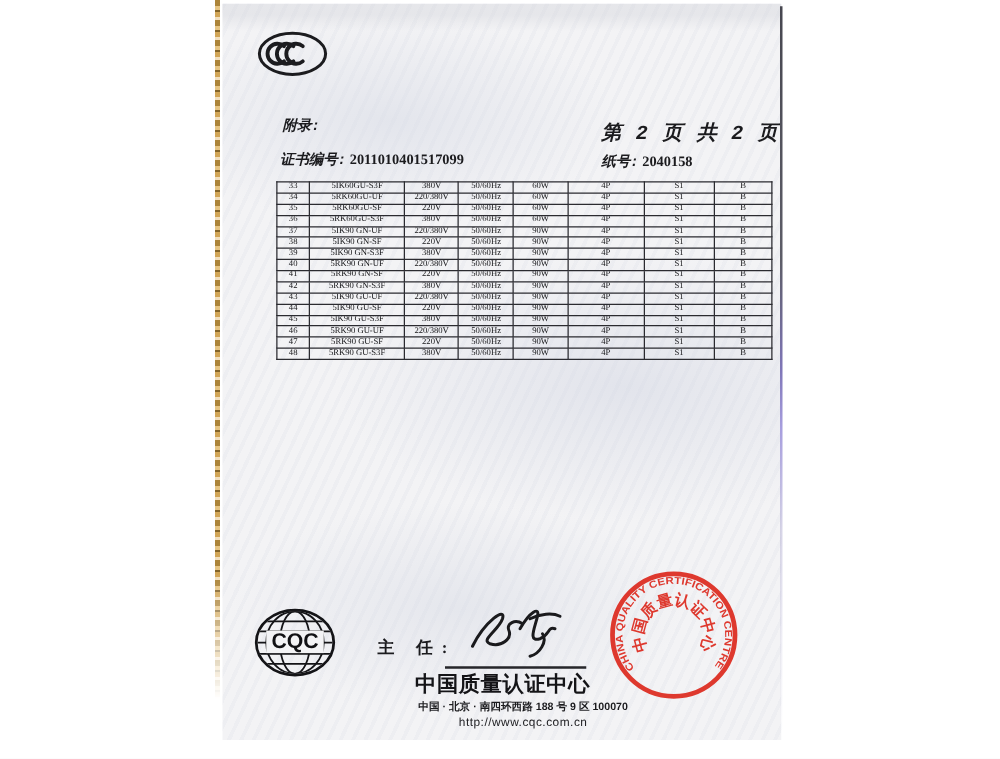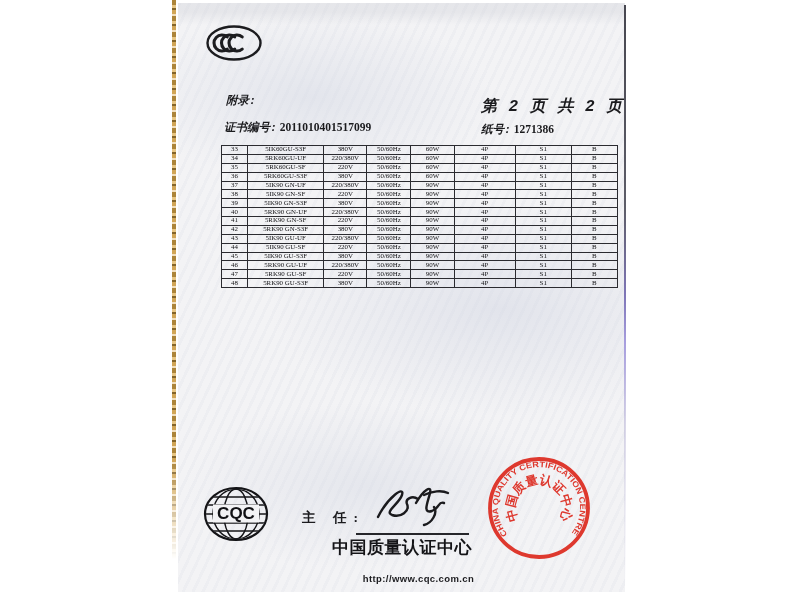--- a/index.html
+++ b/index.html
@@ -59,21 +59,21 @@
   .note{left:45px;top:438px;font-size:11px;letter-spacing:.5px;}
   .director{left:124px;top:506px;font-size:13.5px;font-weight:bold;letter-spacing:7px;
     font-family:"Liberation Serif",serif;white-space:nowrap;}
   .sig-underline{left:178px;top:530px;width:113px;height:2px;background:#26262a;}
   .org-name{left:154px;top:533px;width:200px;
     font-family:"Liberation Sans","DejaVu Sans",sans-serif;
     font-size:17px;font-weight:bold;letter-spacing:.5px;color:#141417;white-space:nowrap;}
   .address{left:118px;top:557px;width:245px;text-align:center;
     font-family:"Liberation Sans",sans-serif;font-size:8.5px;font-weight:bold;white-space:nowrap;}
   .website{left:118px;top:570px;width:245px;text-align:center;
-    font-family:"Liberation Sans",sans-serif;font-size:9.5px;font-weight:bold;letter-spacing:.4px;white-space:nowrap;}
+    font-family:"Liberation Sans",sans-serif;font-size:9.5px;font-weight:normal;letter-spacing:.4px;white-space:nowrap;}
   .ccc-logo{left:27px;top:21px;}
   .cqc-logo{left:24px;top:482px;}
   .signature{left:194px;top:478px;}
   .stamp{left:308px;top:452px;opacity:.93;}
 </style>
 </head>
 <body>
 
 <div>
   <div class="edge-strip"></div>
@@ -92,21 +92,21 @@
 
     <div class="abs row-appendix kai">附录:</div>
     <div class="abs row-page kai">第 2 页 共 2 页</div>
 
     <div class="abs row-certno">
       <span class="kai">证书编号:</span>
       <span class="num">2011010401517099</span>
     </div>
     <div class="abs row-paperno">
       <span class="kai">纸号:</span>
-      <span class="num">1271386</span>
+      <span class="num">2040158</span>
     </div>
 
     <table class="spec">
       <colgroup>
         <col style="width:26px">
           <col style="width:76px">
           <col style="width:43px">
         <col style="width:44px">
           <col style="width:43px">
           <col style="width:61px">
@@ -303,20 +303,21 @@
       <g fill="none" stroke="#1a1a1d" stroke-width="2.4" stroke-linecap="round">
         <path d="M6 36 C 16 16, 33 4, 30 14 C 27 23, 12 31, 20 34 C 29 37, 38 30, 35 23 C 33 18, 40 14, 46 18"></path>
         <path d="M44 22 C 52 8, 60 4, 58 12 C 56 21, 50 33, 60 30 C 68 27, 66 20, 72 22"></path>
         <path d="M52 14 C 60 10, 70 9, 76 12"></path>
         <path d="M62 26 C 66 32, 60 42, 52 44"></path>
       </g>
     </svg>
     <div class="abs sig-underline"></div>
 
     <div class="abs org-name">中国质量认证中心</div>
+    <div class="abs address">中国 · 北京 · 南四环西路 188 号 9 区 100070</div>
     <div class="abs website">http://www.cqc.com.cn</div>
 
     <svg class="abs stamp" width="106" height="106" viewBox="0 0 106 106">
       <defs>
         <path id="ringPath" d="M 21.6 79.4 A 41 41 0 1 1 84.4 79.4" fill="none"></path>
         <path id="innerPath" d="M 32.2 65 A 24 24 0 1 1 73.8 65" fill="none"></path>
       </defs>
       <circle cx="53" cy="53" r="49" fill="none" stroke="#dd2b20" stroke-width="3.8"></circle>
       <text font-family="Liberation Sans, sans-serif" font-size="8" font-weight="bold" fill="#dd2b20">
         <textPath href="#ringPath" startOffset="0" textLength="184" lengthAdjust="spacingAndGlyphs">CHINA  QUALITY  CERTIFICATION  CENTRE</textPath>

